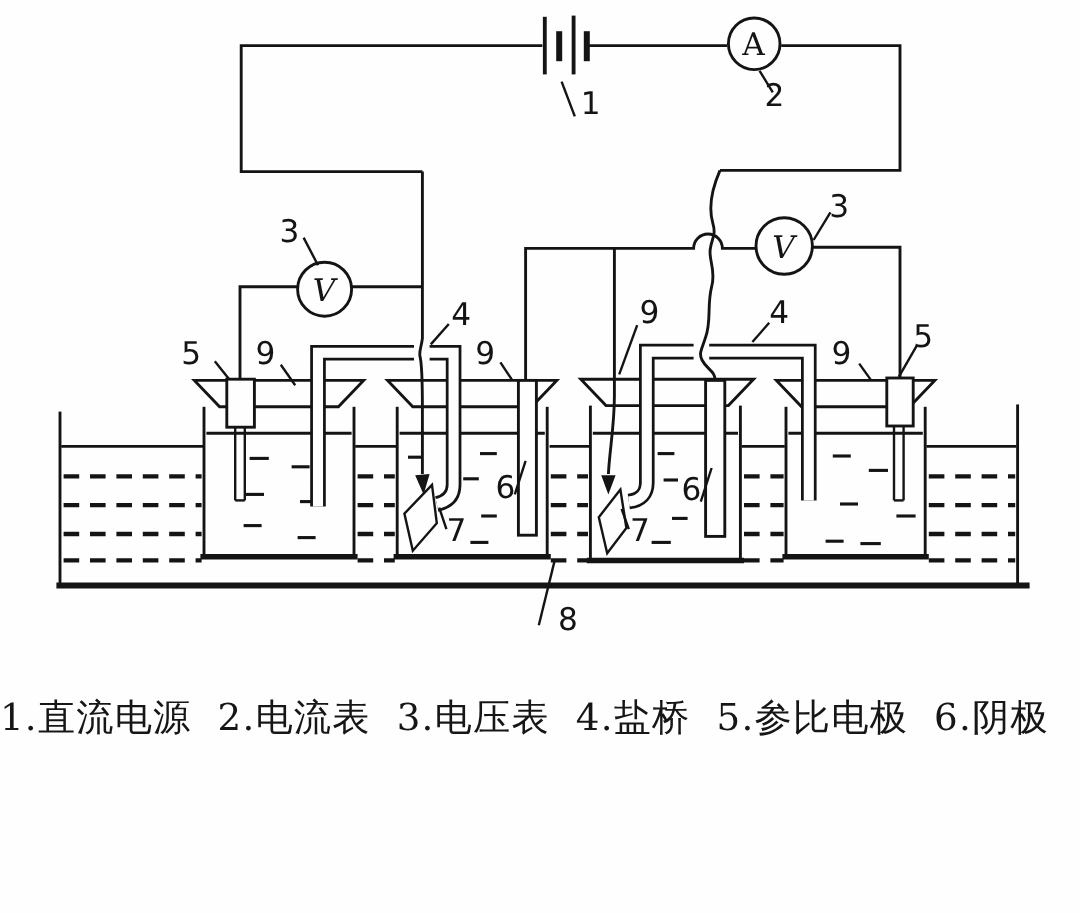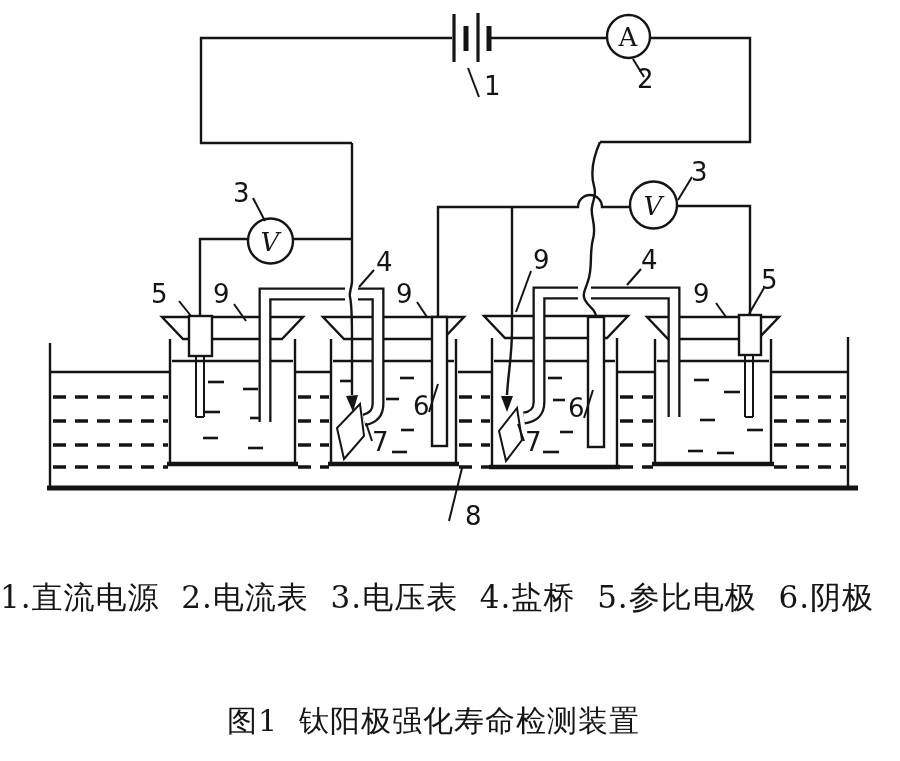--- a/index.html
+++ b/index.html
@@ -235,15 +235,14 @@
         <text class="dlabel" x="213" y="303">9</text>
         <text class="dlabel" x="396" y="303">9</text>
         <text class="dlabel" x="533" y="269">9</text>
         <text class="dlabel" x="693" y="303">9</text>
       </g>
 
     </g>
   </svg>
 
   <div class="caption caption-line-1">1.直流电源  2.电流表  3.电压表  4.盐桥  5.参比电极  6.阴极</div>
-  <div class="caption figure-title">图1  钛阳极强化寿命检测装置</div>
 
 </div>
 
 </body></html>

